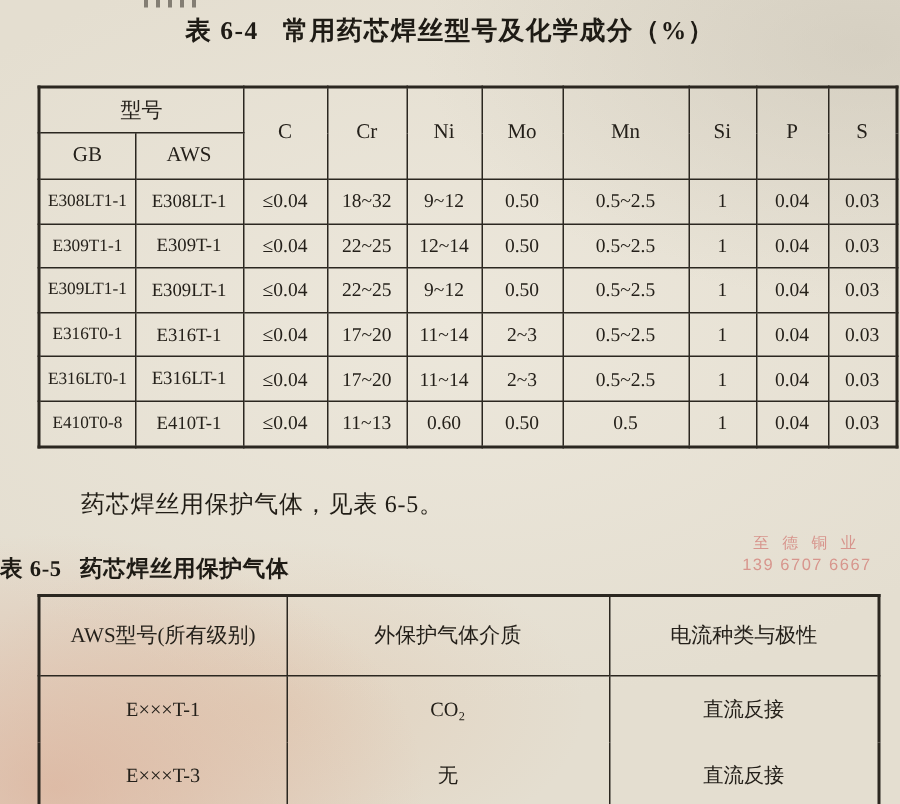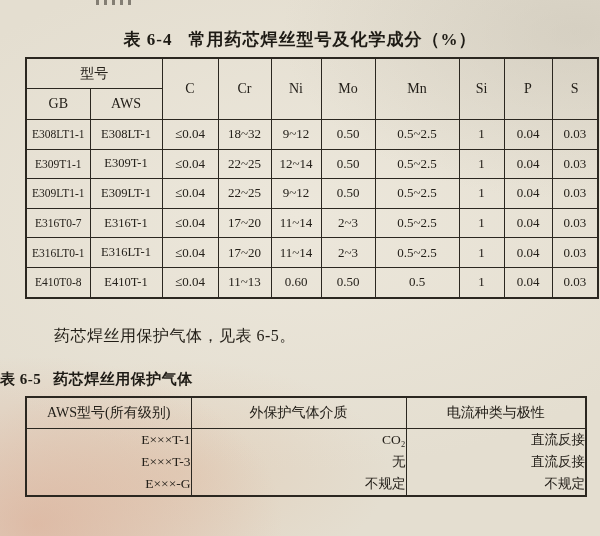--- a/index.html
+++ b/index.html
@@ -17,21 +17,21 @@
       radial-gradient(ellipse 300px 160px at 30% 88%, rgba(222,186,156,0.35), rgba(222,186,156,0) 70%),
       radial-gradient(ellipse 420px 240px at 96% 6%, rgba(196,190,176,0.45), rgba(196,190,176,0) 70%),
       radial-gradient(ellipse 500px 300px at 50% 40%, #ece7db, #e4ded0 85%),
       #e4ded0;
   }
   .crop-artifact {
     position: absolute; top: 0; left: 96px; width: 40px; height: 5px;
     background: repeating-linear-gradient(90deg, rgba(90,85,76,0.7) 0 3px, transparent 3px 8px);
   }
   .t64-title {
-    position: absolute; top: 28px; left: 0; width: 100%;
+    position: absolute; top: 9px; left: 0; width: 100%;
     text-align: center; font-weight: bold; font-size: 17px; letter-spacing: 1px;
     color: #1e1b15;
   }
   .t64-title .gap { display: inline-block; width: 16px; }
   table { border-collapse: collapse; table-layout: fixed; }
   .t64 {
     position: absolute; top: 57px; left: 25px; width: 572px;
     font-size: 13px;
   }
   .t64 th, .t64 td {
@@ -58,28 +58,28 @@
   }
   .t65-title .gap { display: inline-block; width: 12px; }
   .t65 {
     position: absolute; top: 396px; left: 25px; width: 560px;
     font-size: 13.5px;
     border: 2px solid #2b2720;
   }
   .t65 th {
     border: 1.6px solid #2b2720;
     height: 30px; text-align: center; vertical-align: middle;
-    font-weight: normal; font-size: 14px; padding: 0; color: #24201a;
+    font-weight: normal; font-size: 14px; padding: 11px; color: #24201a;
   }
   .t65 tbody td {
     border-left: 1.6px solid #2b2720;
     border-right: 1.6px solid #2b2720;
     border-top: none; border-bottom: none;
-    height: 22px; text-align: right; vertical-align: middle;
-    padding: 0; color: #24201a;
+    height: 22px; text-align: center; vertical-align: middle;
+    padding: 11px; color: #24201a;
   }
   .watermark {
     position: absolute; top: 355px; left: 478px; width: 120px;
     text-align: center;
     font-family: "Liberation Sans", sans-serif;
     line-height: 15px;
     opacity: 0.8;
   }
   .watermark .wm1 { font-size: 10.5px; letter-spacing: 3px; }
   .watermark .wm2 { font-size: 11px; letter-spacing: 1px; }
@@ -156,21 +156,21 @@
           <td>≤0.04</td>
           <td>22~25</td>
           <td>9~12</td>
           <td>0.50</td>
           <td>0.5~2.5</td>
           <td>1</td>
           <td>0.04</td>
           <td>0.03</td>
         </tr>
         <tr>
-          <td class="gb">E316T0-7</td>
+          <td class="gb">E316T0-1</td>
           <td class="aws">E316T-1</td>
           <td>≤0.04</td>
           <td>17~20</td>
           <td>11~14</td>
           <td>2~3</td>
           <td>0.5~2.5</td>
           <td>1</td>
           <td>0.04</td>
           <td>0.03</td>
         </tr>
@@ -232,14 +232,18 @@
           <td>直流反接</td>
         </tr>
         <tr>
           <td>E×××-G</td>
           <td>不规定</td>
           <td>不规定</td>
         </tr>
       </tbody>
   </table>
 
+  <div class="watermark" style="color: rgb(212, 131, 124);">
+    <div class="wm1">至 德 铜 业</div>
+    <div class="wm2">139 6707 6667</div>
+  </div>
 
 </div>
 
 </body></html>

